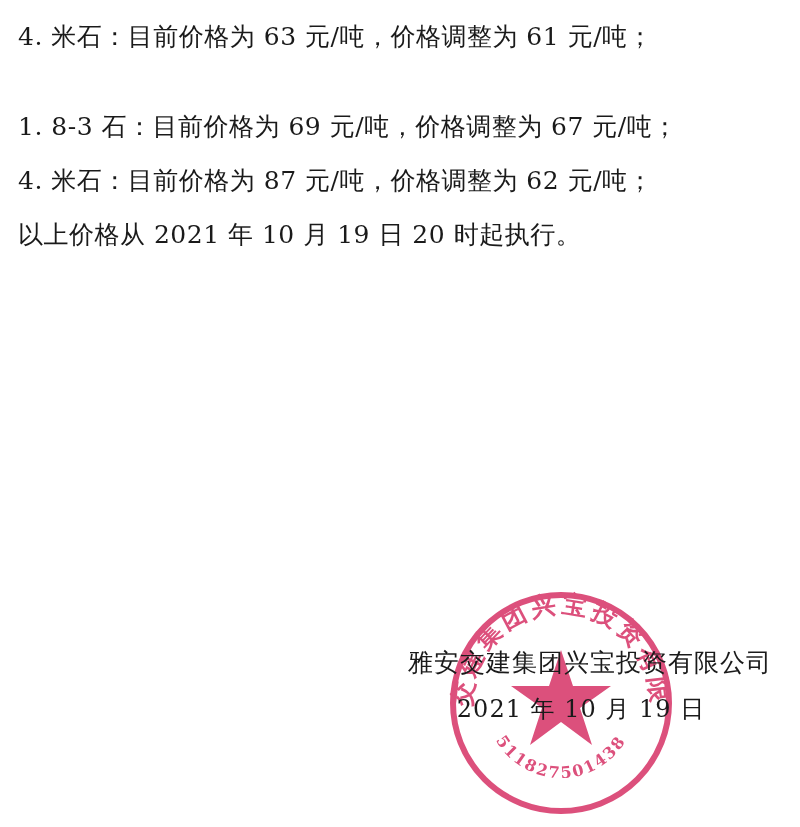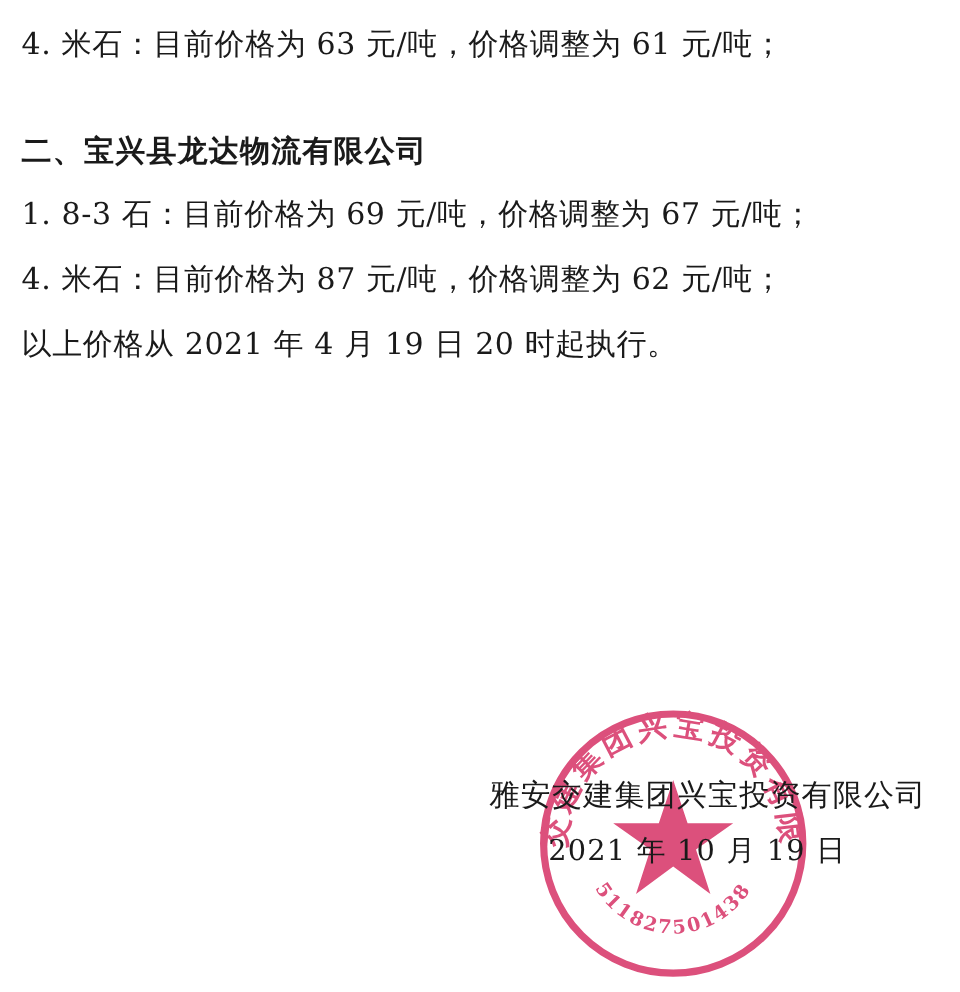--- a/index.html
+++ b/index.html
@@ -77,25 +77,24 @@
 </style>
 </head>
 <body>
 
 <div class="page">
 
   <div class="line">4. 米石：目前价格为 63 元/吨，价格调整为 61 元/吨；</div>
 
   <div class="spacer-md"></div>
 
-  <div class="heading">二、宝兴县龙达物流有限公司</div>
 
   <div class="line">1. 8-3 石：目前价格为 69 元/吨，价格调整为 67 元/吨；</div>
   <div class="line">4. 米石：目前价格为 87 元/吨，价格调整为 62 元/吨；</div>
-  <div class="line">以上价格从 2021 年 4 月 19 日 20 时起执行。</div>
+  <div class="line">以上价格从 2021 年 10 月 19 日 20 时起执行。</div>
 
   <div class="seal">
     <svg width="230" height="230" viewBox="0 0 230 230" xmlns="http://www.w3.org/2000/svg">
       <defs>
         <path id="arcpath" d="M 25,115 A 90,90 0 0 1 205,115" fill="none"></path>
         <path id="arcbottom" d="M 40,115 A 75,75 0 0 0 190,115" fill="none"></path>
       </defs>
       <circle cx="115" cy="115" r="108" fill="none" stroke="#d8386a" stroke-width="6"></circle>
       <g fill="#d8386a">
         <polygon points="115,62 127,98 165,98 134,120 146,157 115,134 84,157 96,120 65,98 103,98"></polygon>

